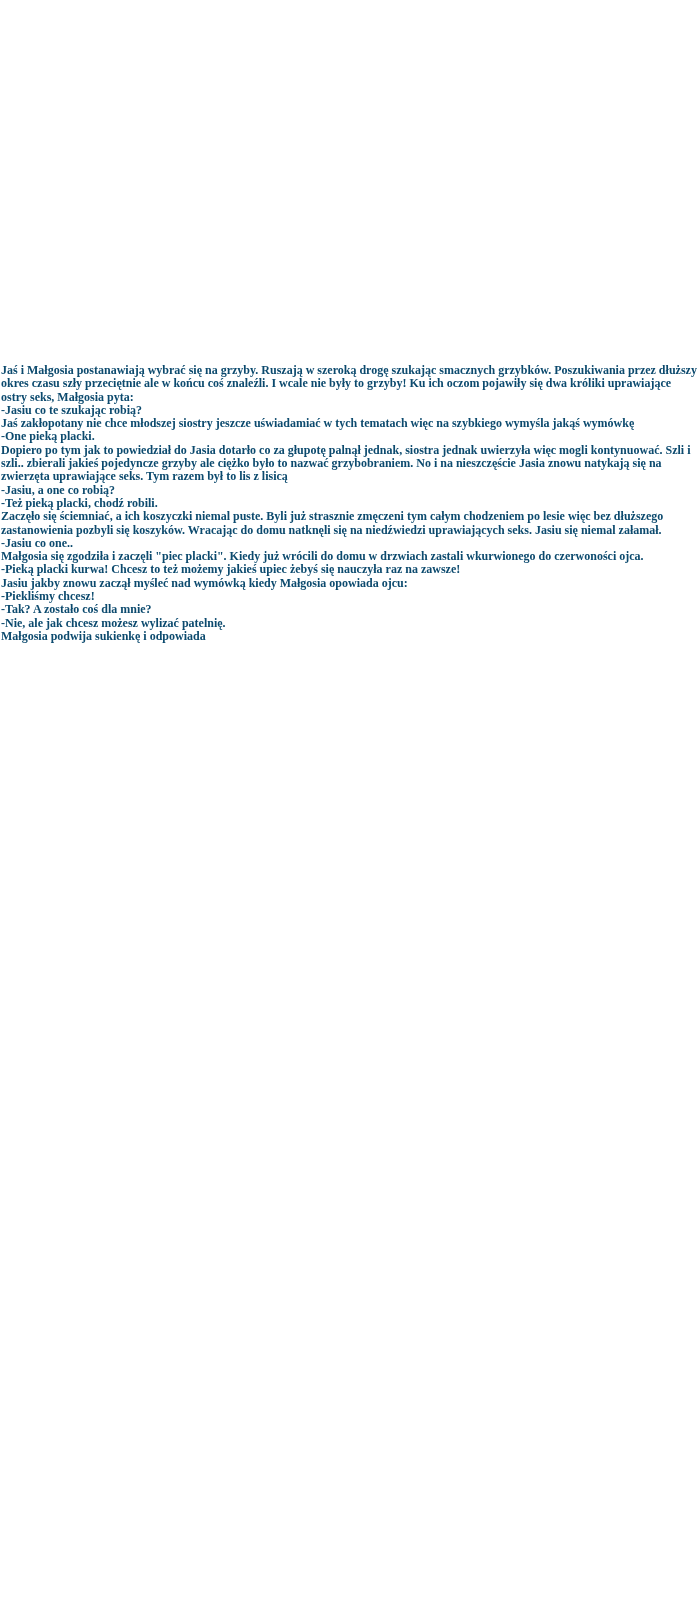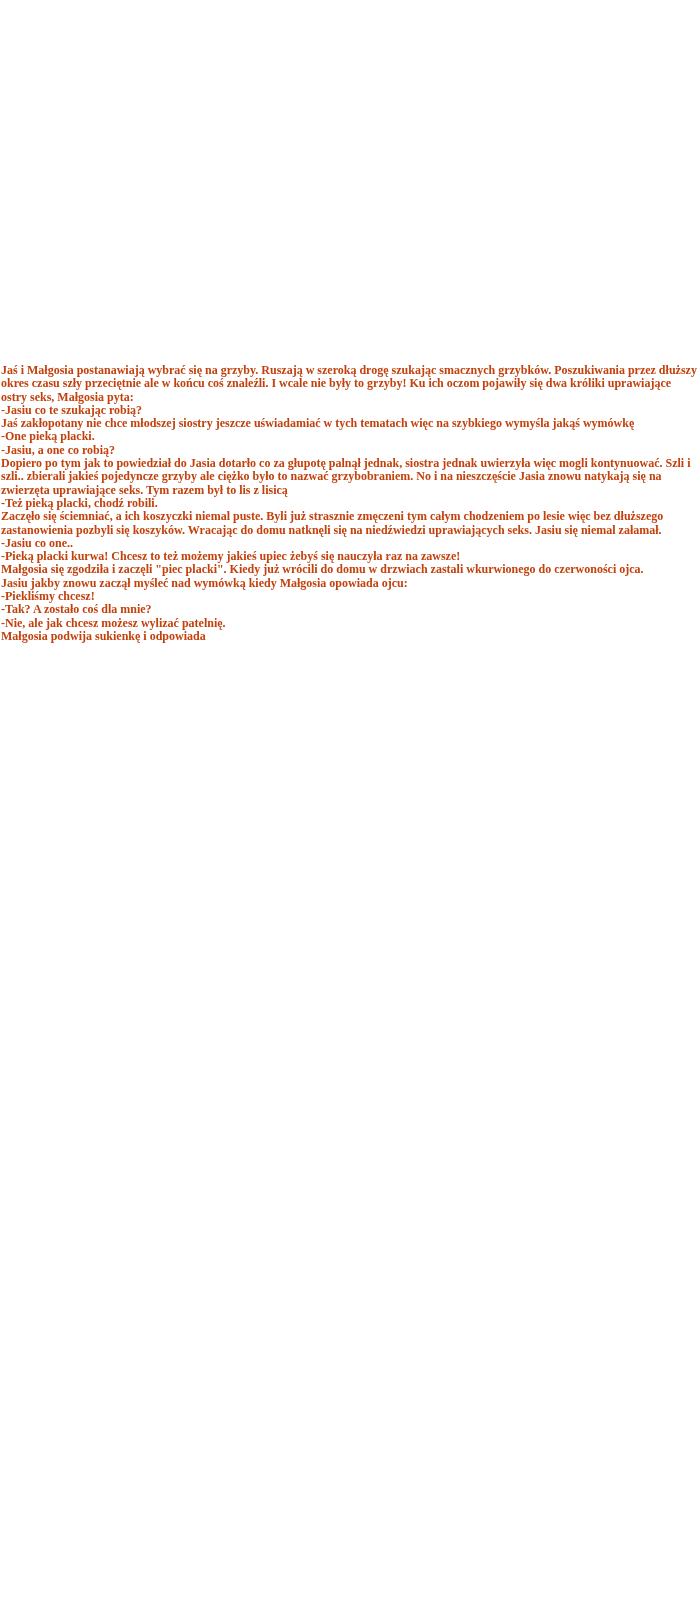--- a/index.html
+++ b/index.html
@@ -23,43 +23,43 @@
   }
   .story {
     position: absolute;
     left: 1px;
     top: 364px;
     width: 697px;
     font-family: "Liberation Serif", "DejaVu Serif", serif;
     font-weight: bold;
     font-size: 12px;
     line-height: 13.3px;
-    color: #c2410c;
+    color: #0c4a6e;
     -webkit-font-smoothing: antialiased;
   }
   .line {
     white-space: pre-wrap;
     word-wrap: break-word;
   }
 </style>
 </head>
 <body>
 
 <div class="page">
   <div class="story">
       <div class="line">Jaś i Małgosia postanawiają wybrać się na grzyby. Ruszają w szeroką drogę szukając smacznych grzybków. Poszukiwania przez dłuższy okres czasu szły przeciętnie ale w końcu coś znaleźli. I wcale nie były to grzyby! Ku ich oczom pojawiły się dwa króliki uprawiające ostry seks, Małgosia pyta:</div>
       <div class="line">-Jasiu co te szukając robią?</div>
       <div class="line">Jaś zakłopotany nie chce młodszej siostry jeszcze uświadamiać w tych tematach więc na szybkiego wymyśla jakąś wymówkę</div>
       <div class="line">-One pieką placki.</div>
+      <div class="line">Dopiero po tym jak to powiedział do Jasia dotarło co za głupotę palnął jednak, siostra jednak uwierzyła więc mogli kontynuować. Szli i szli.. zbierali jakieś pojedyncze grzyby ale ciężko było to nazwać grzybobraniem. No i na nieszczęście Jasia znowu natykają się na zwierzęta uprawiające seks. Tym razem był to lis z lisicą</div>
       <div class="line">-Jasiu, a one co robią?</div>
-      <div class="line">Dopiero po tym jak to powiedział do Jasia dotarło co za głupotę palnął jednak, siostra jednak uwierzyła więc mogli kontynuować. Szli i szli.. zbierali jakieś pojedyncze grzyby ale ciężko było to nazwać grzybobraniem. No i na nieszczęście Jasia znowu natykają się na zwierzęta uprawiające seks. Tym razem był to lis z lisicą</div>
       <div class="line">-Też pieką placki, chodź robili.</div>
       <div class="line">Zaczęło się ściemniać, a ich koszyczki niemal puste. Byli już strasznie zmęczeni tym całym chodzeniem po lesie więc bez dłuższego zastanowienia pozbyli się koszyków. Wracając do domu natknęli się na niedźwiedzi uprawiających seks. Jasiu się niemal załamał.</div>
       <div class="line">-Jasiu co one..</div>
+      <div class="line">Małgosia się zgodziła i zaczęli "piec placki". Kiedy już wrócili do domu w drzwiach zastali wkurwionego do czerwoności ojca.</div>
       <div class="line">-Pieką placki kurwa! Chcesz to też możemy jakieś upiec żebyś się nauczyła raz na zawsze!</div>
-      <div class="line">Małgosia się zgodziła i zaczęli "piec placki". Kiedy już wrócili do domu w drzwiach zastali wkurwionego do czerwoności ojca.</div>
       <div class="line">Jasiu jakby znowu zaczął myśleć nad wymówką kiedy Małgosia opowiada ojcu:</div>
       <div class="line">-Piekliśmy chcesz!</div>
       <div class="line">-Tak? A zostało coś dla mnie?</div>
       <div class="line">-Nie, ale jak chcesz możesz wylizać patelnię.</div>
       <div class="line">Małgosia podwija sukienkę i odpowiada</div>
     </div>
 </div>
 
 </body></html>

